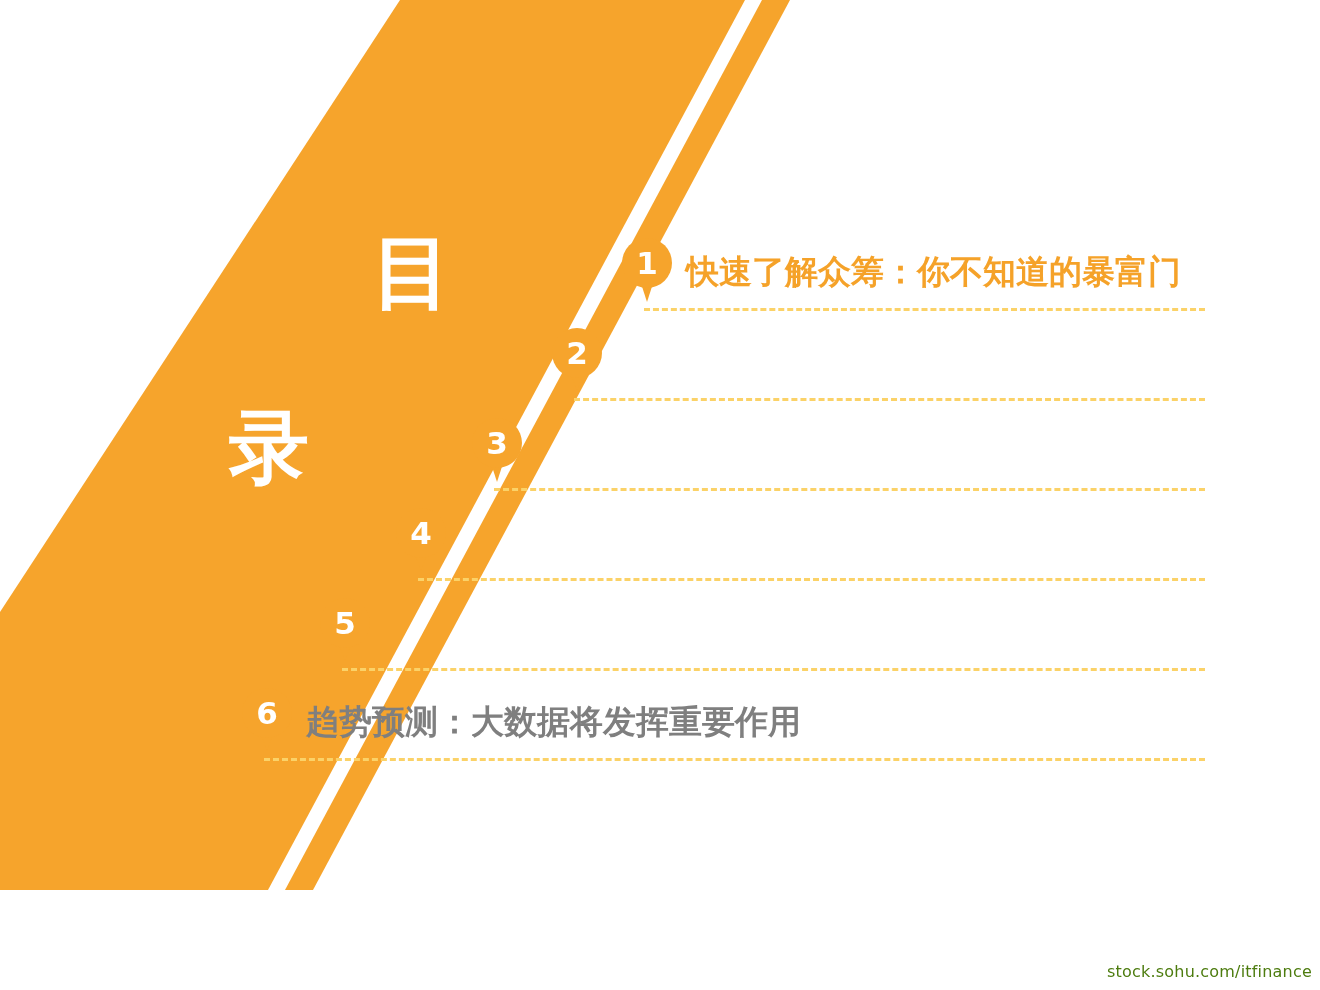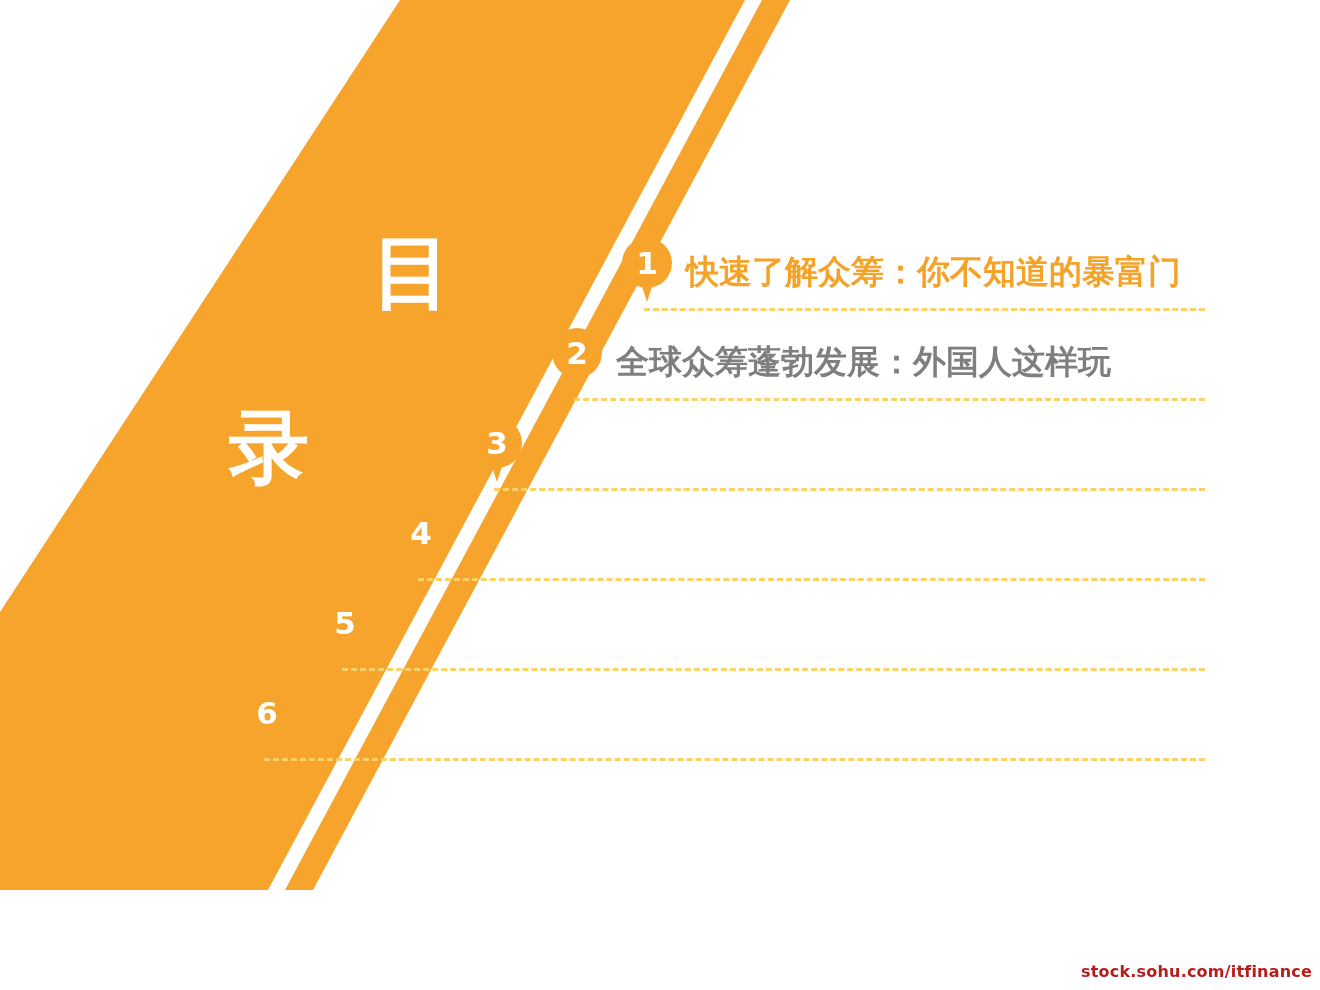--- a/index.html
+++ b/index.html
@@ -147,23 +147,22 @@
     font-family: "DejaVu Sans", "Liberation Sans", sans-serif;
     font-size: 27px;
     font-weight: 400;
     color: #3A6A9E;
     margin-left: 6px;
     letter-spacing: 0.5px;
   }
   .logo-url {
     font-family: "DejaVu Sans", "Liberation Sans", sans-serif;
     font-size: 16px;
-    color: #b91c1c;
+    color: #4d7c0f;
     letter-spacing: 0.2px;
-    font-weight: bold;
   }
 </style>
 </head>
 <body>
 
 <div id="slide">
 
   <svg class="band-layer" viewBox="0 0 1320 990" width="1320" height="990" preserveAspectRatio="none">
     <polygon points="400,0 745,0 268,890 0,890 0,612" fill="#F6A42C"></polygon>
     <polygon points="762,0 790,0 313,890 285,890" fill="#F6A42C"></polygon>
@@ -186,21 +185,20 @@
     </div>
     <div class="toc-dash" style="left:644px; top:308px; width:561px;"></div>
 
     <div class="toc-item" style="left:552px; top:328px;">
       <div class="toc-row">
         <span class="pin">
           <span class="pin-tail"></span>
           <span class="pin-circle"></span>
           <span class="pin-num">2</span>
         </span>
-        <span class="toc-text">全球众筹蓬勃发展：外国人这样玩</span>
       </div>
     </div>
     <div class="toc-dash" style="left:574px; top:398px; width:631px;"></div>
 
     <div class="toc-item" style="left:472px; top:418px;">
       <div class="toc-row">
         <span class="pin">
           <span class="pin-tail"></span>
           <span class="pin-circle"></span>
           <span class="pin-num">3</span>
@@ -231,20 +229,21 @@
     </div>
     <div class="toc-dash" style="left:342px; top:668px; width:863px;"></div>
 
     <div class="toc-item" style="left:242px; top:688px;">
       <div class="toc-row">
         <span class="pin">
           <span class="pin-tail"></span>
           <span class="pin-circle"></span>
           <span class="pin-num">6</span>
         </span>
+        <span class="toc-text">趋势预测：大数据将发挥重要作用</span>
       </div>
     </div>
     <div class="toc-dash" style="left:264px; top:758px; width:941px;"></div>
 
   </div>
 
   <div class="logo">
     <div class="logo-url">stock.sohu.com/itfinance</div>
   </div>
 

